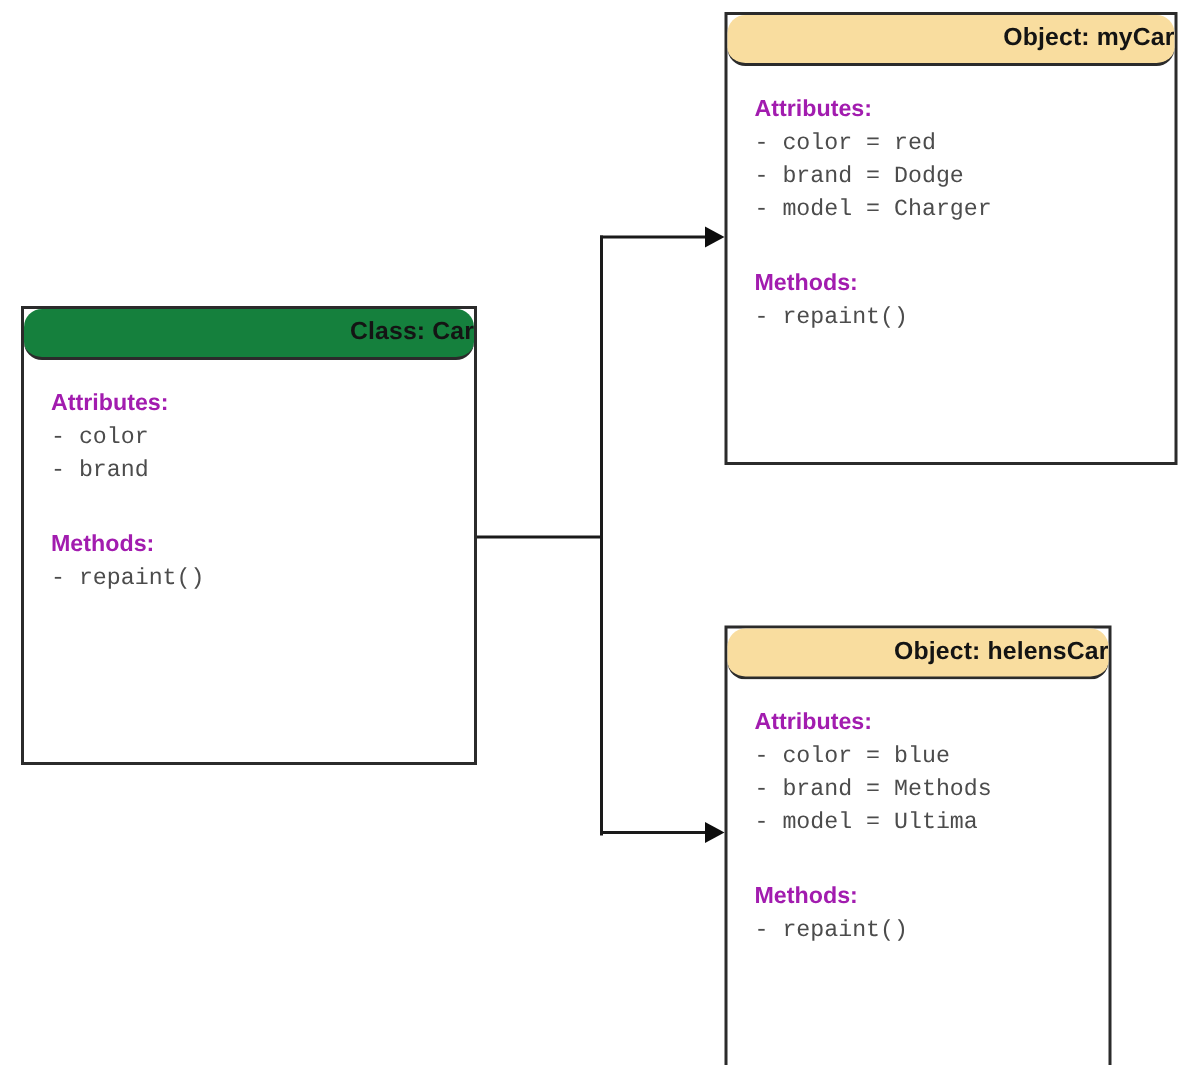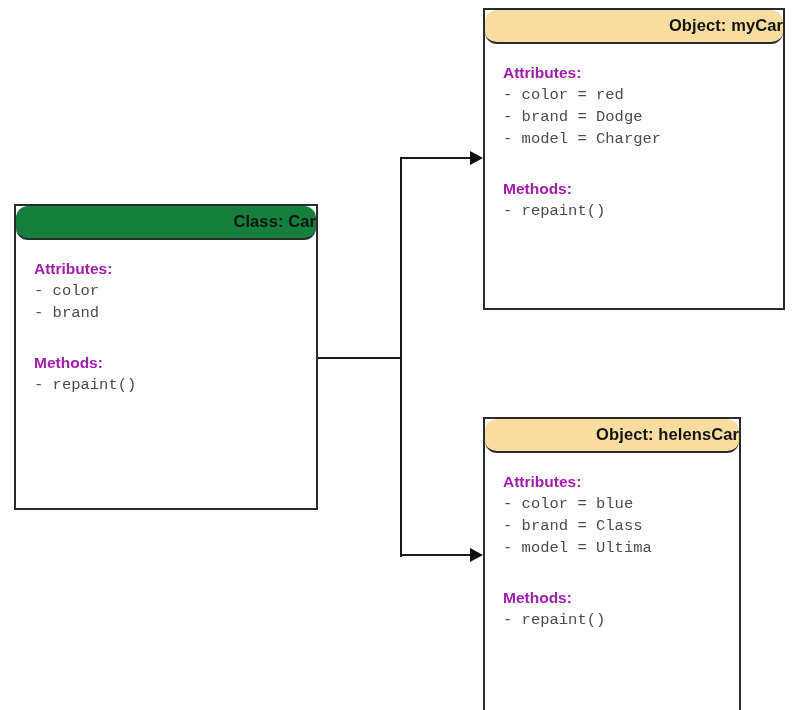--- a/index.html
+++ b/index.html
@@ -137,21 +137,21 @@
       </ul>
     </div>
   </div>
 
   <div class="uml-box" id="box-helenscar">
     <div class="uml-header header-amber">Object: helensCar</div>
     <div class="uml-body">
       <div class="section-title">Attributes:</div>
       <ul class="member-list">
         <li class="member-item">- color = blue</li>
-        <li class="member-item">- brand = Class</li>
+        <li class="member-item">- brand = Methods</li>
         <li class="member-item">- model = Ultima</li>
       </ul>
       <div class="section-gap"></div>
       <div class="section-title">Methods:</div>
       <ul class="member-list">
         <li class="member-item">- repaint()</li>
       </ul>
     </div>
   </div>
 

